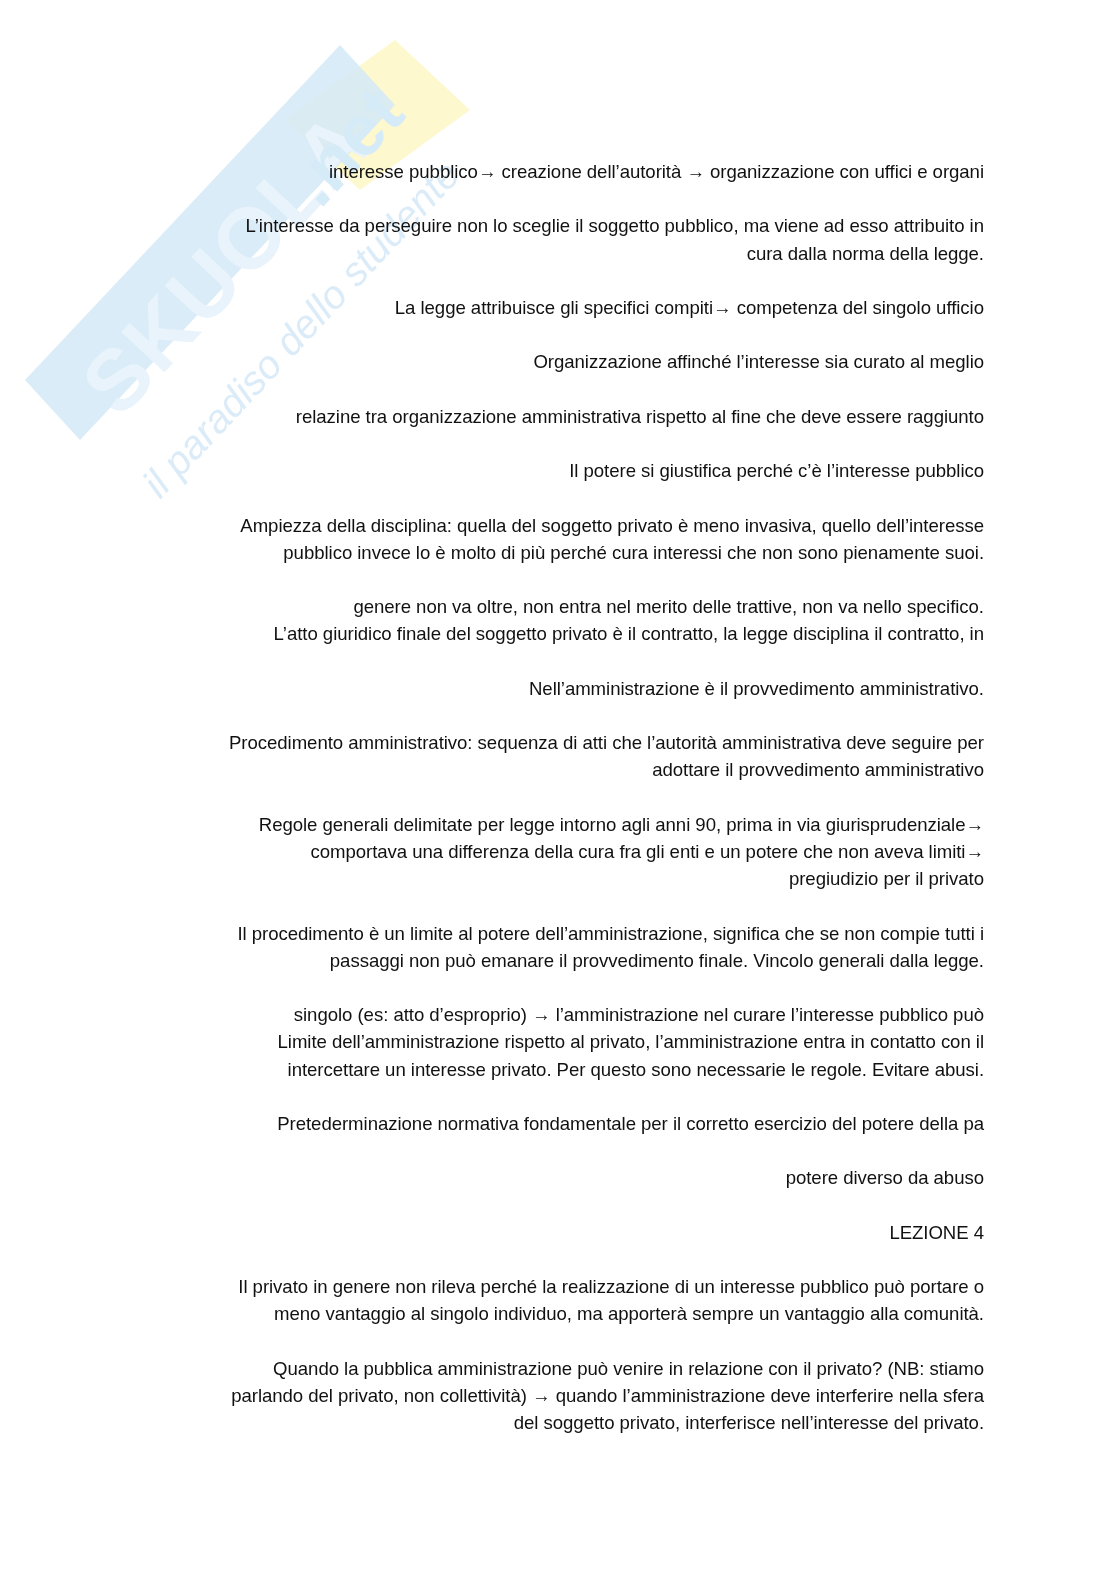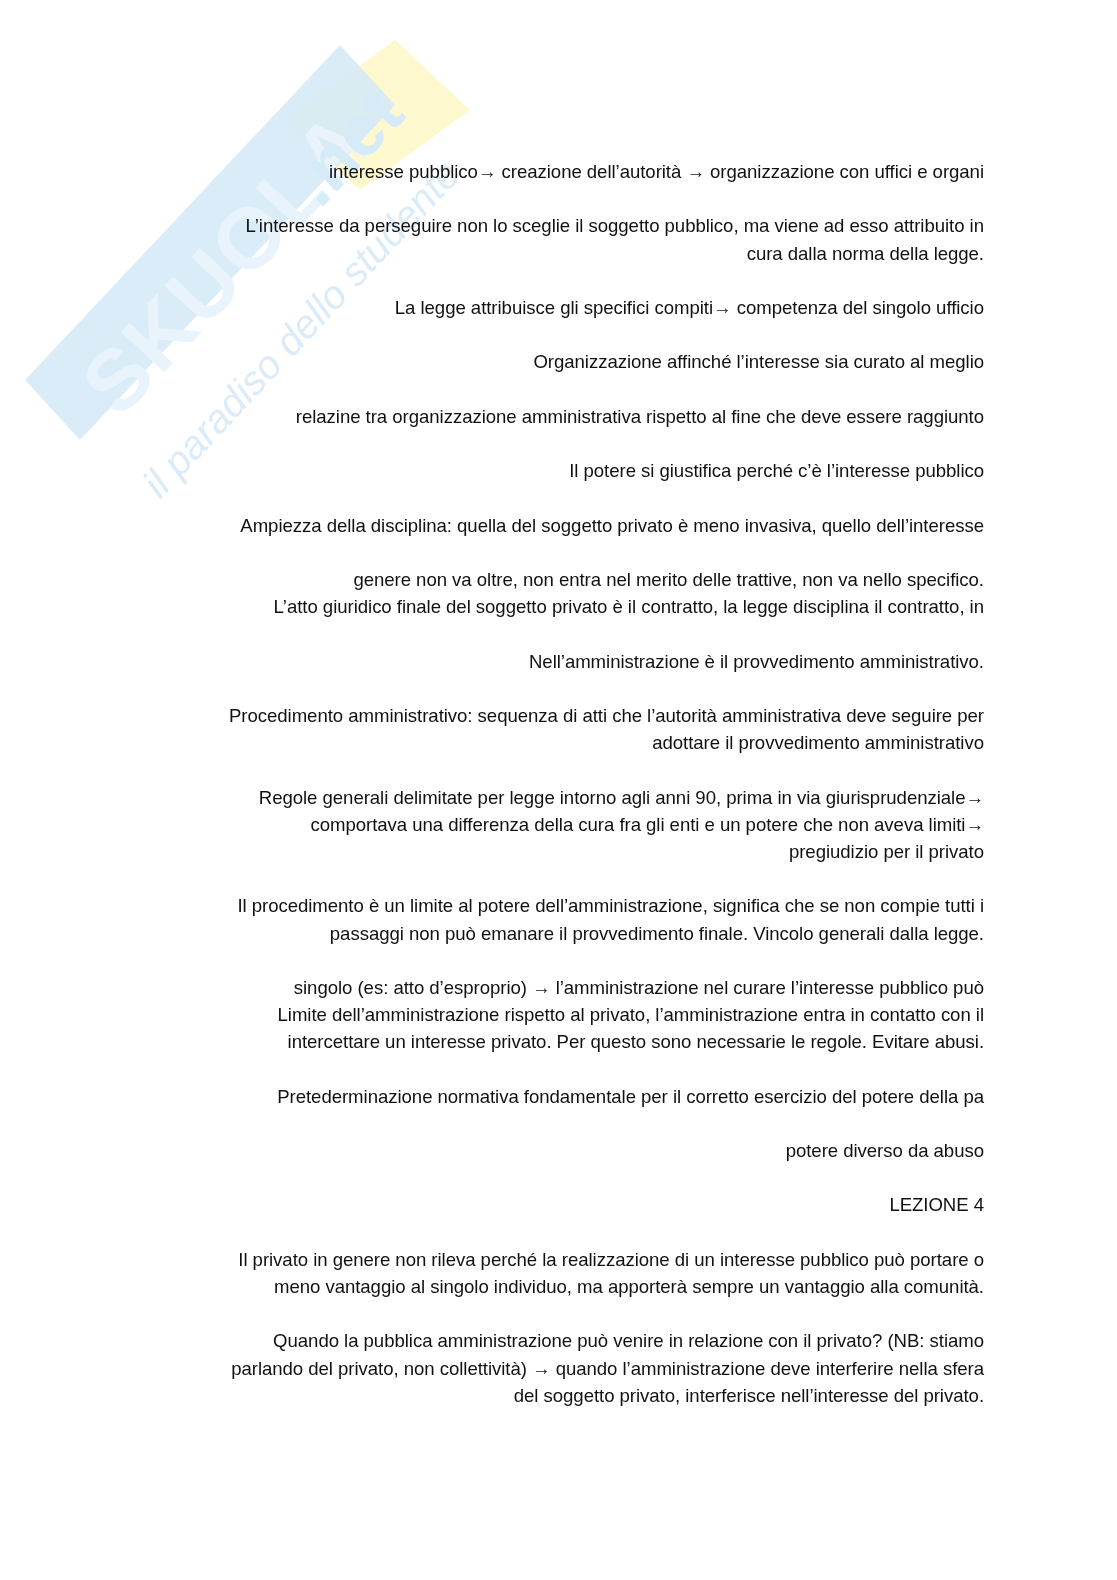--- a/index.html
+++ b/index.html
@@ -93,20 +93,21 @@
   <p class="para">
     <span class="line">relazine tra organizzazione amministrativa rispetto al fine che deve essere raggiunto</span>
   </p>
 
   <p class="para">
     <span class="line">Il potere si giustifica perché c’è l’interesse pubblico</span>
   </p>
 
   <p class="para">
     <span class="line">Ampiezza della disciplina: quella del soggetto privato è meno invasiva, quello dell’interesse</span>
+    <span class="line">pubblico invece lo è molto di più perché cura interessi che non sono pienamente suoi.</span>
   </p>
 
   <p class="para">
     <span class="line">genere non va oltre, non entra nel merito delle trattive, non va nello specifico.</span>
     <span class="line">L’atto giuridico finale del soggetto privato è il contratto, la legge disciplina il contratto, in</span>
   </p>
 
   <p class="para">
     <span class="line">Nell’amministrazione è il provvedimento amministrativo.</span>
   </p>

